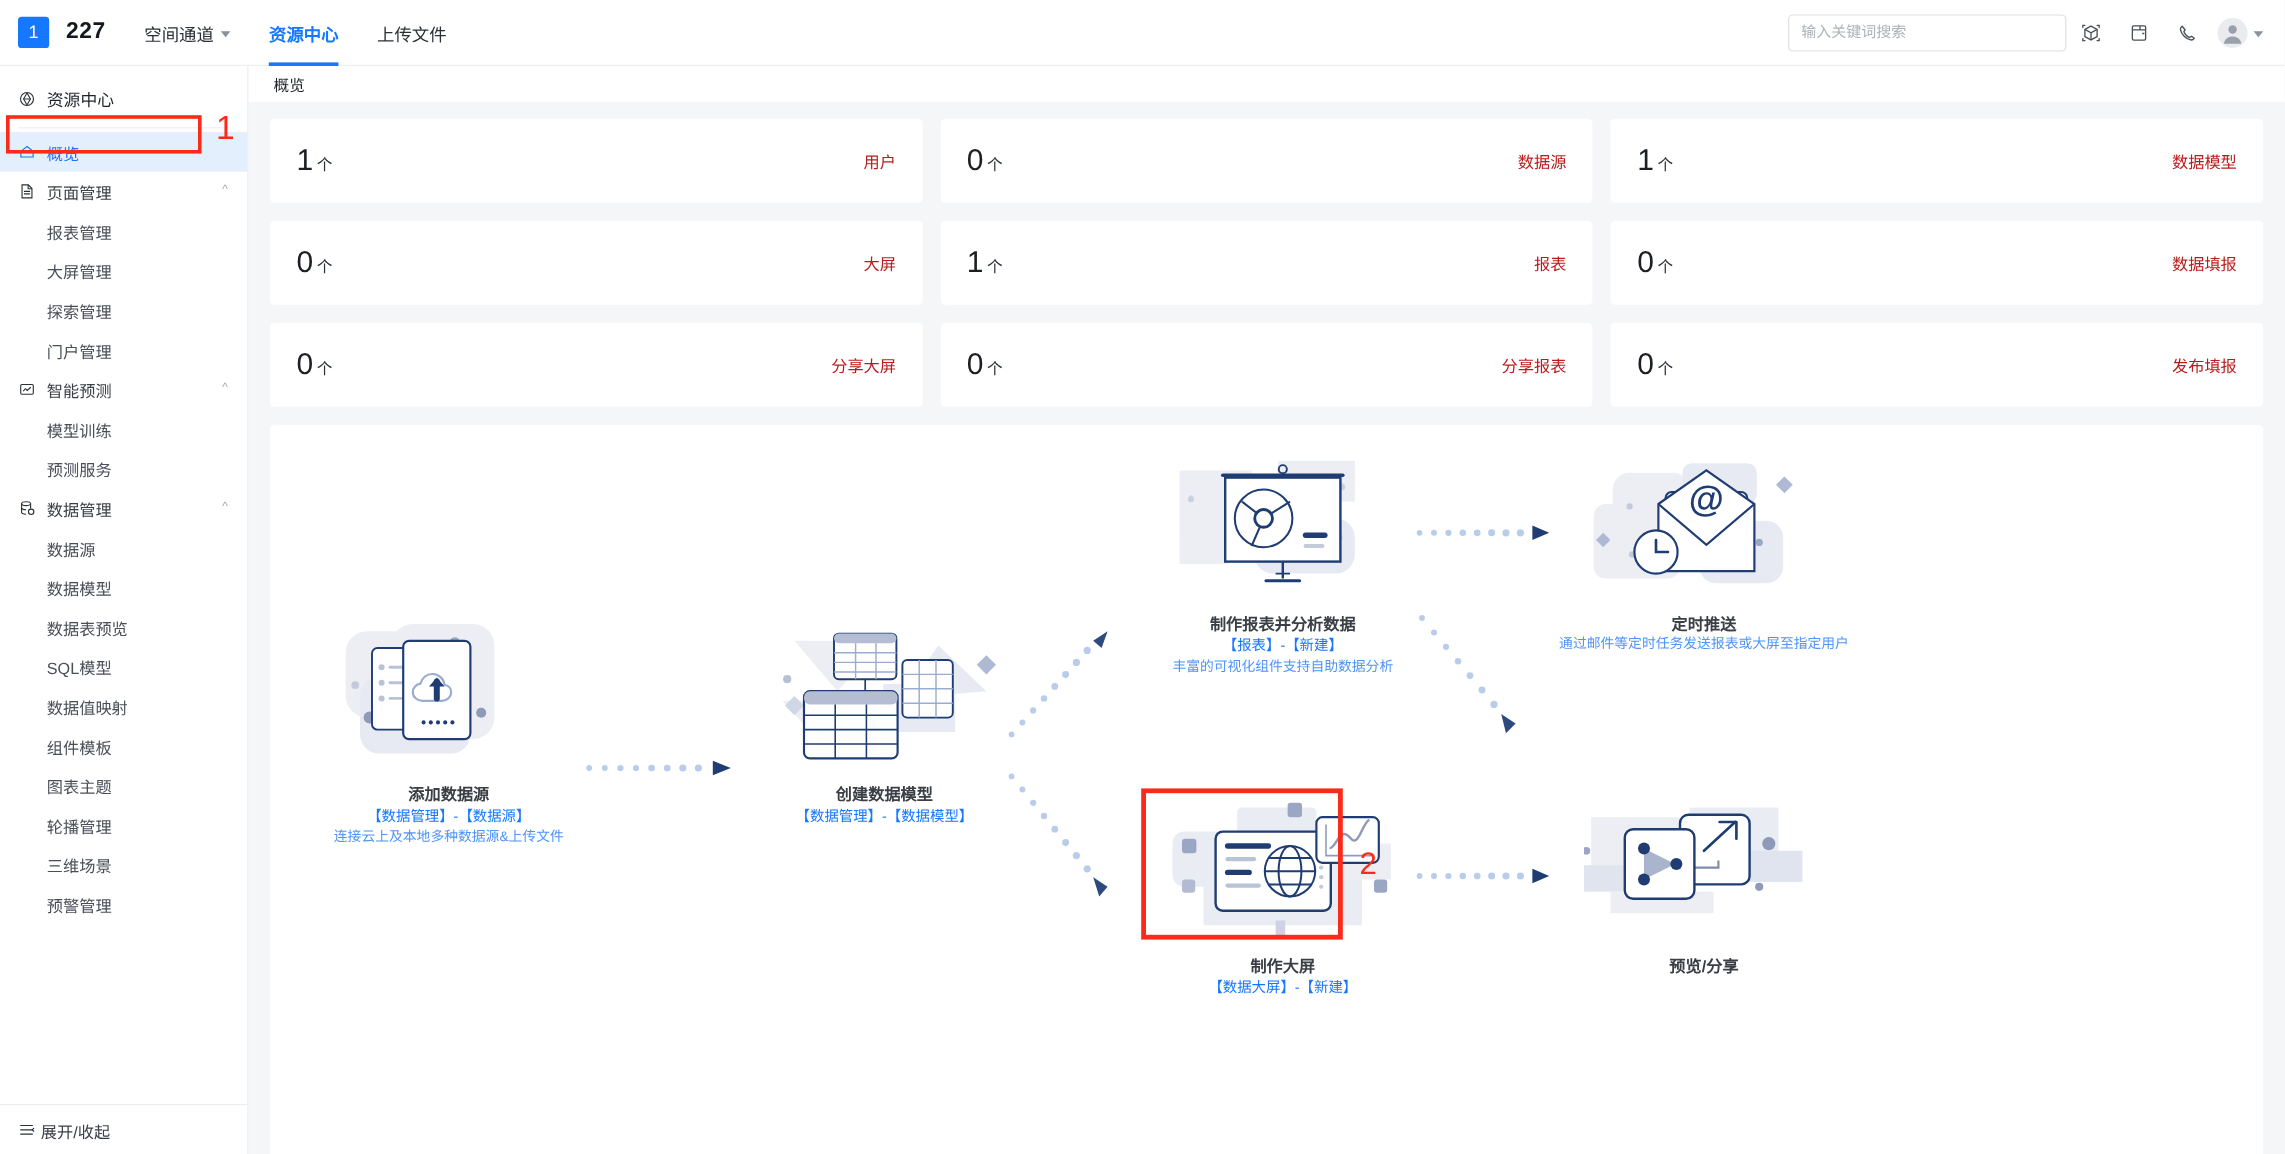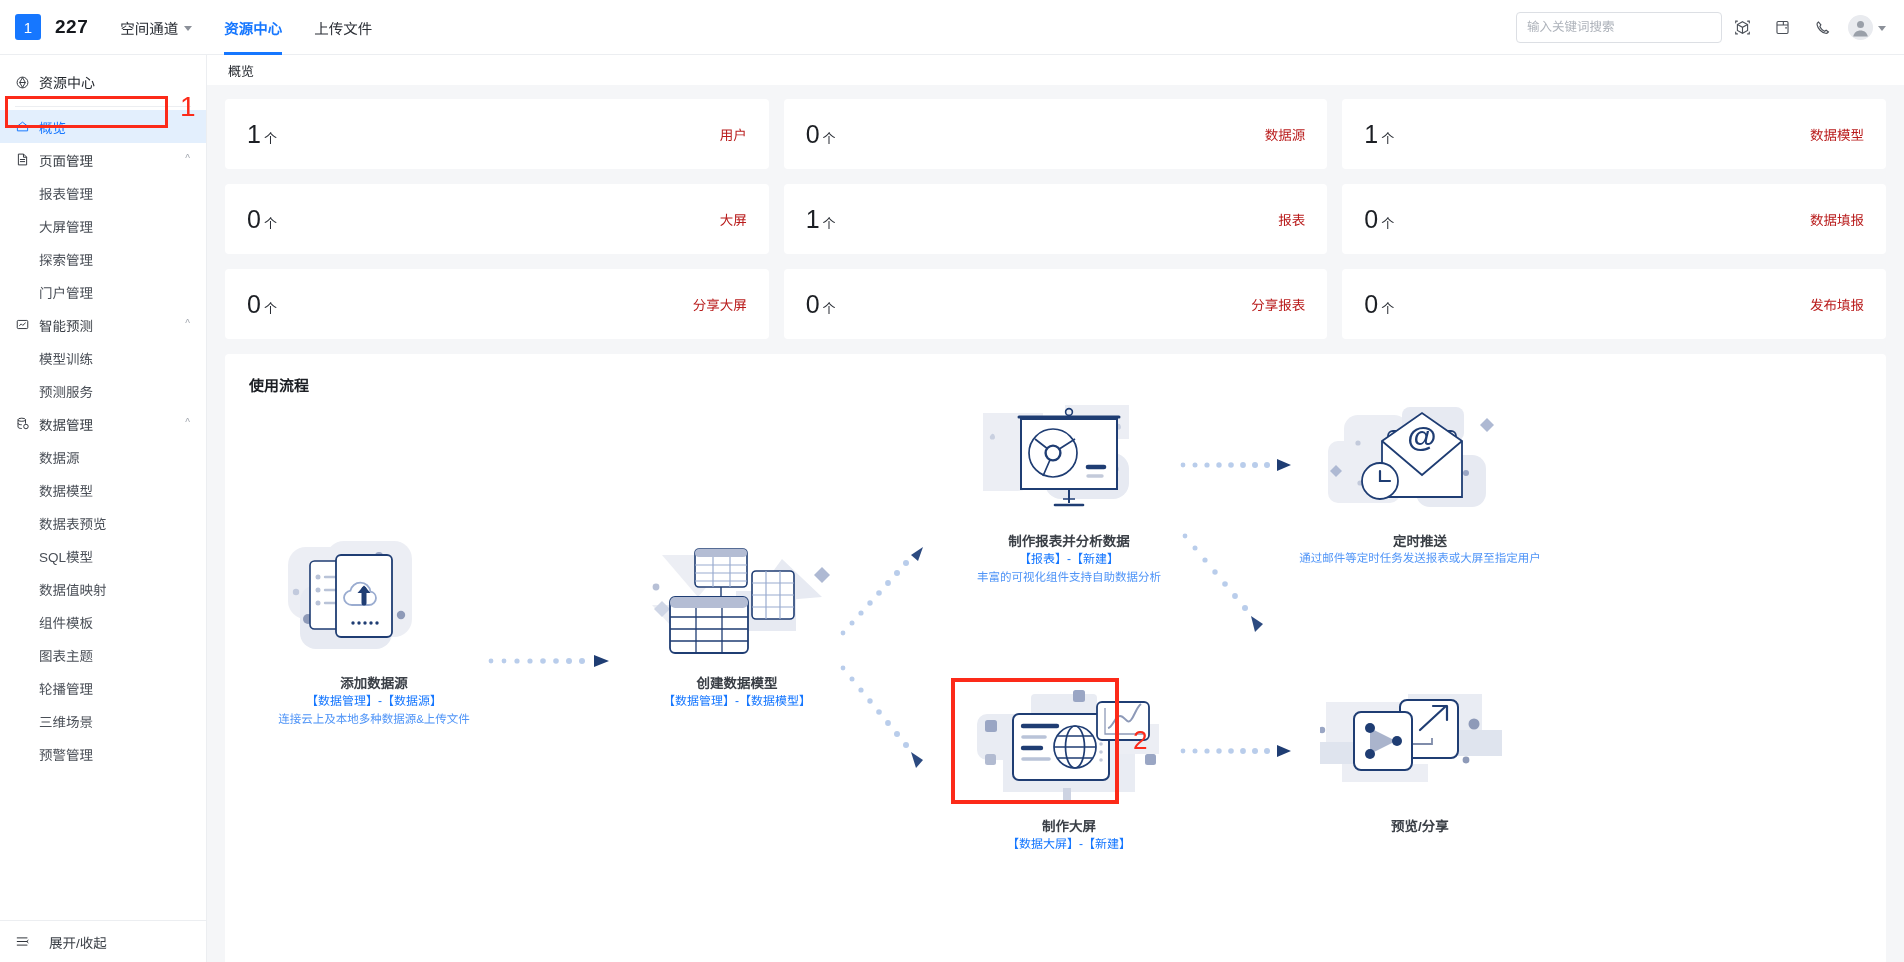--- a/index.html
+++ b/index.html
@@ -35,21 +35,21 @@
   }
   .caret-down {
     width: 0; height: 0; border-left: 4.5px solid transparent;
     border-right: 4.5px solid transparent; border-top: 5px solid #8b9099;
     display: inline-block; margin-top: 2px;
   }
   .topbar-right {
     margin-left: auto; display: flex; align-items: center; gap: 0; padding-right: 18px;
   }
   .search-box {
-    width: 206px; height: 31px; border: 1px solid #dcdfe4; border-radius: 4px;
+    width: 232px; height: 31px; border: 1px solid #dcdfe4; border-radius: 4px;
     display: flex; align-items: center; padding: 0 10px; background: #fff;
   }
   .search-box input {
     border: none; outline: none; font-size: 12.5px; color: #2b2f36; width: 100%;
     font-family: inherit; background: transparent;
   }
   .search-box input::placeholder { color: #adb2ba; }
   .icon-btn {
     width: 40px; height: 40px; display: flex; align-items: center; justify-content: center;
     cursor: pointer; color: #4a4f57;
@@ -82,21 +82,21 @@
     margin-left: auto; margin-right: 16px; color: #a0a5ad; font-size: 10px;
     transform: translateY(-1px);
   }
   .side-row.selected { background: #e3effd; color: #1677ff; }
   .side-sub {
     height: 33px; display: flex; align-items: center; padding-left: 39px;
     font-size: 13.5px; color: #4a4f57; cursor: pointer;
   }
   .side-foot {
     border-top: 1px solid #eceef1; height: 42px; display: flex; align-items: center;
-    gap: 19px; padding-left: 15px; font-size: 13.5px; color: #3a3f46; cursor: pointer;
+    gap: 4px; padding-left: 15px; font-size: 13.5px; color: #3a3f46; cursor: pointer;
   }
 
   
   .anno-box-1 {
     position: absolute; left: 5px; top: 41px; width: 163px; height: 32px;
     border: 3px solid #fc2a19; pointer-events: none; z-index: 9;
   }
   .anno-num-1 {
     position: absolute; left: 180px; top: 38px; color: #fc2a19;
     font-size: 28px; font-weight: 400; z-index: 9; line-height: 1;
@@ -384,21 +384,20 @@
         <div class="stat-card">
           <div class="stat-num">
             <span>0</span>
             <span class="stat-unit">个</span>
           </div>
           <div class="stat-label">发布填报</div>
         </div>
       </div>
 
       <div class="flow-panel">
-        <div class="flow-title">使用流程</div>
 
         <div class="flow-canvas">
 
           <svg class="dots-arrow" style="left:238px; top:258px;" width="130" height="16">
             <g fill="#b9cdeb">
               <circle cx="4" cy="8" r="2.4"></circle>
                 <circle cx="17" cy="8" r="2.4"></circle>
                 <circle cx="30" cy="8" r="2.6"></circle>
               <circle cx="43" cy="8" r="2.6"></circle>
                 <circle cx="56" cy="8" r="2.8"></circle>

